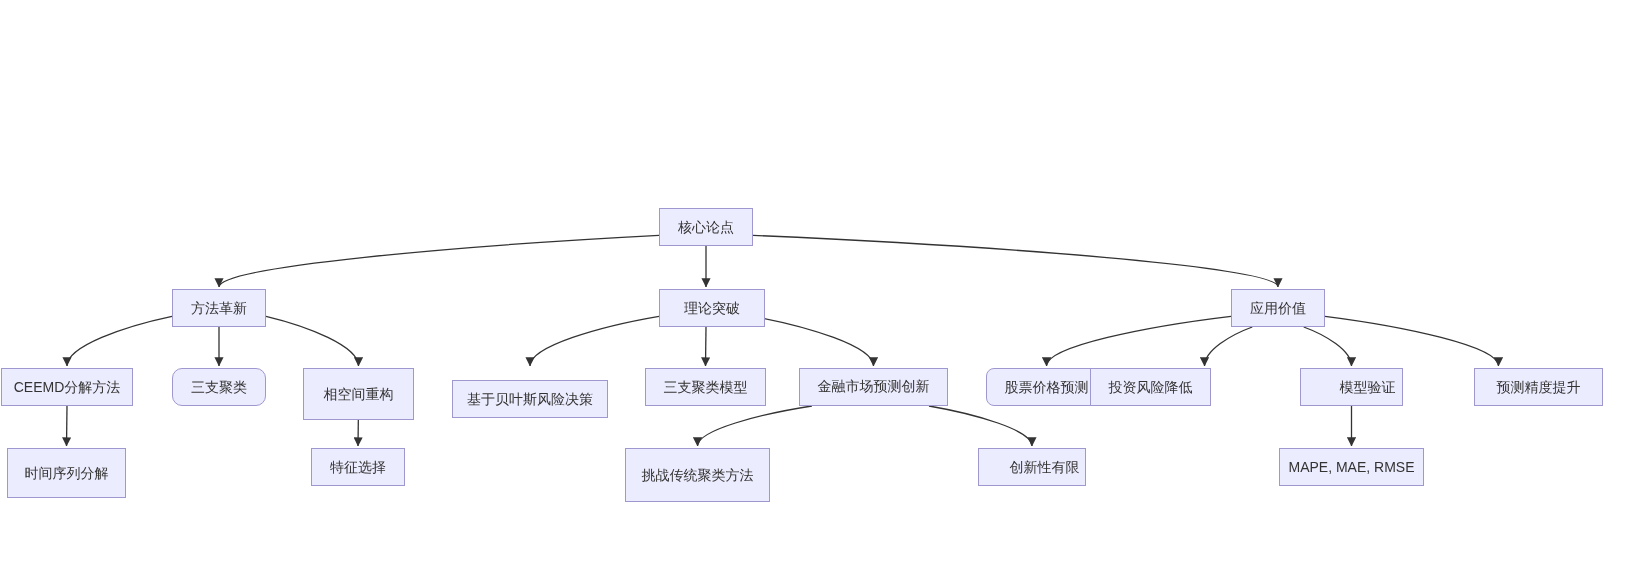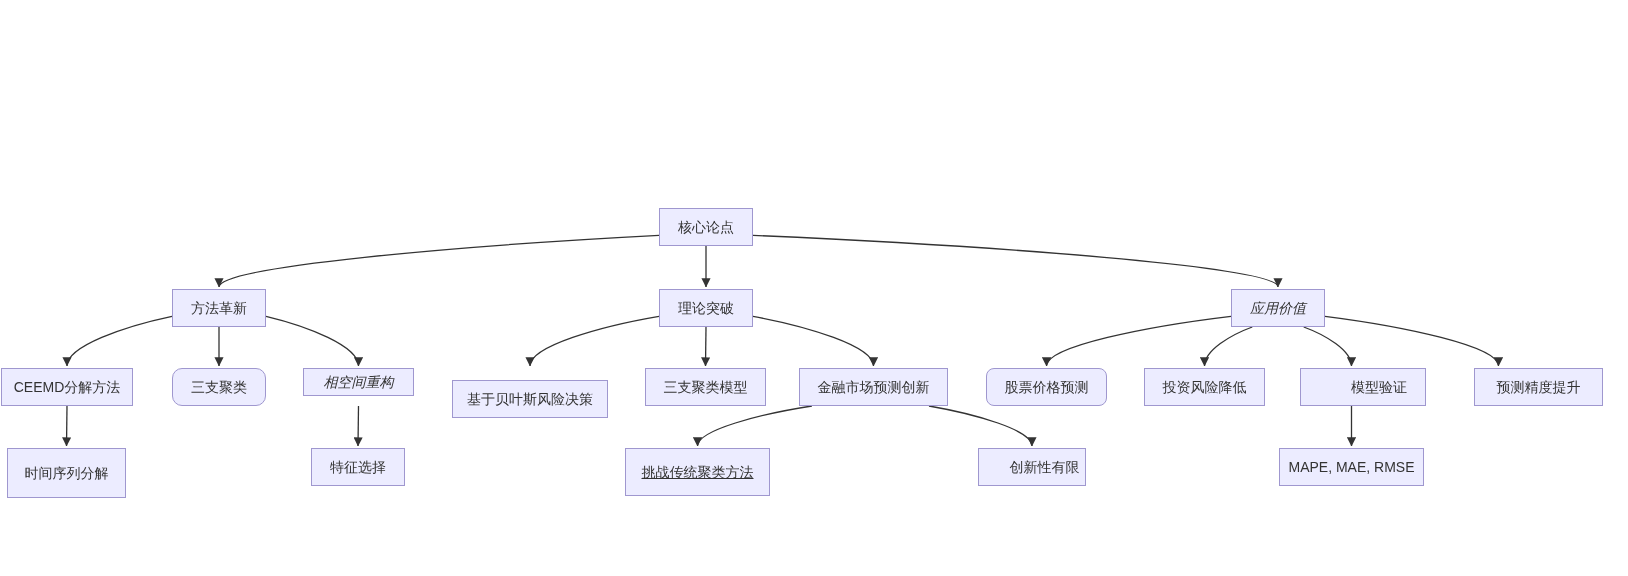--- a/index.html
+++ b/index.html
@@ -56,31 +56,31 @@
       <path class="edge" d="M 1325 316.36 C 1403.075 326.288, 1498.5 346.144, 1498.5 366" marker-end="url(#arrow)"></path>
       <path class="edge" d="M 67 406 L 66.5 446" marker-end="url(#arrow)"></path>
       <path class="edge" d="M 358.5 406 L 358 446" marker-end="url(#arrow)"></path>
       <path class="edge" d="M 811.9 406 C 760.42 414, 697.5 430, 697.5 446" marker-end="url(#arrow)"></path>
       <path class="edge" d="M 928.975 406 C 975.3362500000001 414, 1032 430, 1032 446" marker-end="url(#arrow)"></path>
       <path class="edge" d="M 1351.5 406 L 1351.5 446" marker-end="url(#arrow)"></path>
     </svg>
   <div id="node-layer">
       <div class="node" style="left: 659px; top: 208px; width: 94px; height: 38px;">核心论点</div>
       <div class="node" style="left: 172px; top: 289px; width: 94px; height: 38px;">方法革新</div>
-      <div class="node" style="left: 659px; top: 289px; width: 94px; height: 38px;">理论突破</div>
-      <div class="node" style="left: 1231px; top: 289px; width: 94px; height: 38px; font-style: italic;">应用价值</div>
+      <div class="node" style="left: 659px; top: 289px; width: 106px; height: 38px;">理论突破</div>
+      <div class="node" style="left: 1231px; top: 289px; width: 94px; height: 38px;">应用价值</div>
       <div class="node" style="left: 1px; top: 368px; width: 132px; height: 38px;">CEEMD分解方法</div>
       <div class="node" style="left: 172px; top: 368px; width: 94px; height: 38px; border-radius: 10px;">三支聚类</div>
-      <div class="node" style="left: 303px; top: 368px; width: 111px; height: 28px; font-style: italic;">相空间重构</div>
+      <div class="node" style="left: 303px; top: 368px; width: 111px; height: 52px;">相空间重构</div>
       <div class="node" style="left: 452px; top: 380px; width: 156px; height: 38px;">基于贝叶斯风险决策</div>
       <div class="node" style="left: 645px; top: 368px; width: 121px; height: 38px;">三支聚类模型</div>
-      <div class="node" style="left: 799px; top: 368px; width: 149px; height: 38px;">金融市场预测创新</div>
+      <div class="node" style="left: 799px; top: 368px; width: 149px; height: 38px; font-family: Liberation Mono, monospace;">金融市场预测创新</div>
       <div class="node" style="left: 986px; top: 368px; width: 121px; height: 38px; border-radius: 8px;">股票价格预测</div>
-      <div class="node" style="left: 1144px; top: 368px; width: 121px; height: 38px;">投资风险降低</div>
-      <div class="node" style="left: 1300px; top: 368px; width: 126px; height: 38px; padding-left: 32px;">模型验证</div>
+      <div class="node" style="left: 1090px; top: 368px; width: 121px; height: 38px;">投资风险降低</div>
+      <div class="node" style="left: 1300px; top: 368px; width: 103px; height: 38px; padding-left: 32px;">模型验证</div>
       <div class="node" style="left: 1434px; top: 368px; width: 129px; height: 38px; margin-left: 40px;">预测精度提升</div>
       <div class="node" style="left: 7px; top: 448px; width: 119px; height: 50px;">时间序列分解</div>
       <div class="node" style="left: 311px; top: 448px; width: 94px; height: 38px;">特征选择</div>
-      <div class="node" style="left: 625px; top: 448px; width: 145px; height: 48px; text-decoration: underline;">挑战传统聚类方法</div>
+      <div class="node" style="left: 625px; top: 448px; width: 145px; height: 54px;">挑战传统聚类方法</div>
       <div class="node" style="left: 978px; top: 448px; width: 108px; height: 38px; padding-left: 25px;">创新性有限</div>
       <div class="node" style="left: 1279px; top: 448px; width: 145px; height: 38px;">MAPE, MAE, RMSE</div>
     </div>
 </div>
 
 </body></html>

